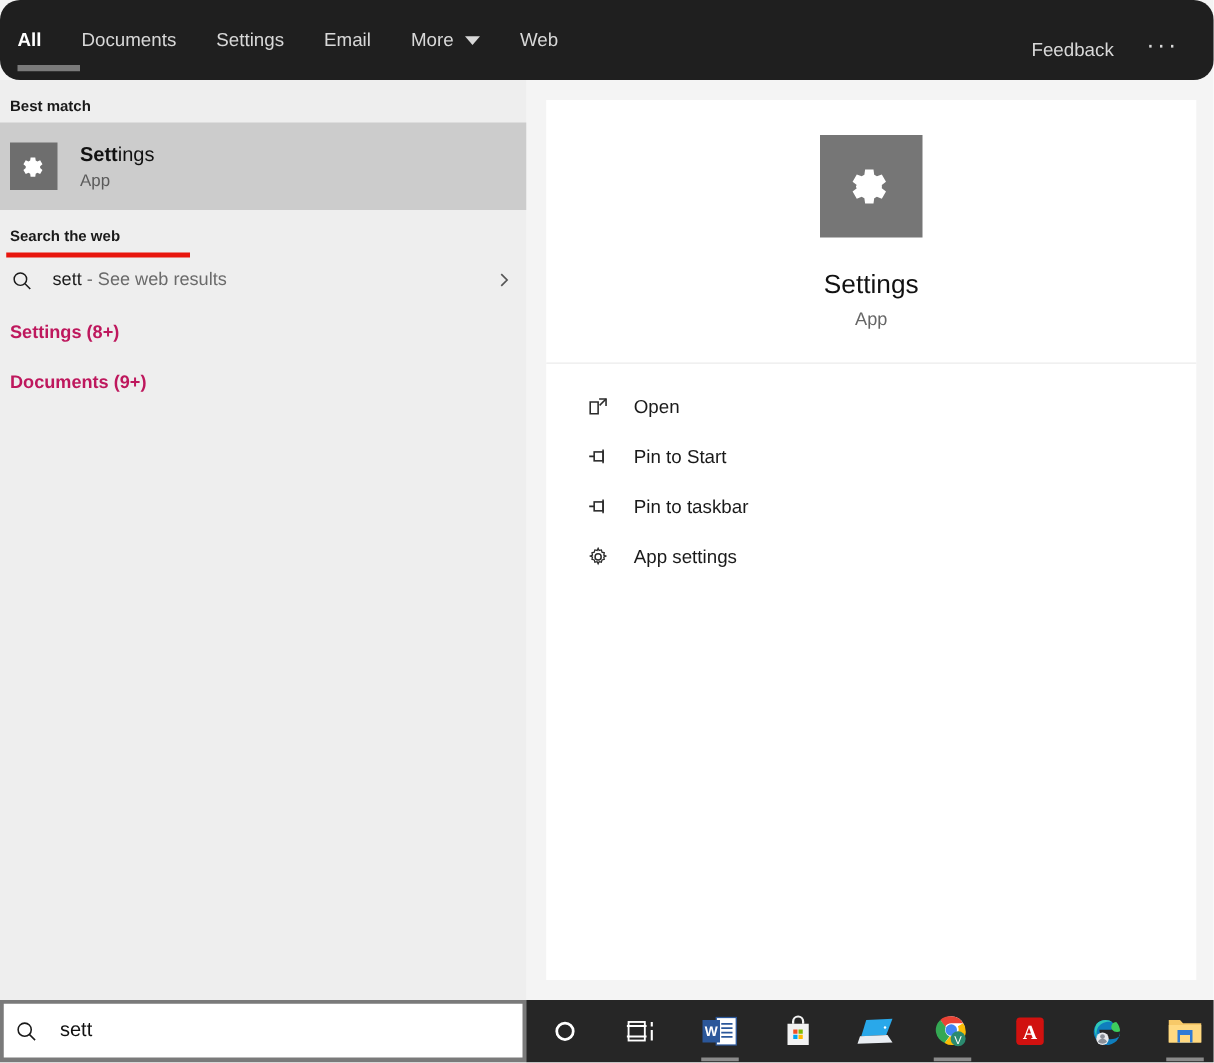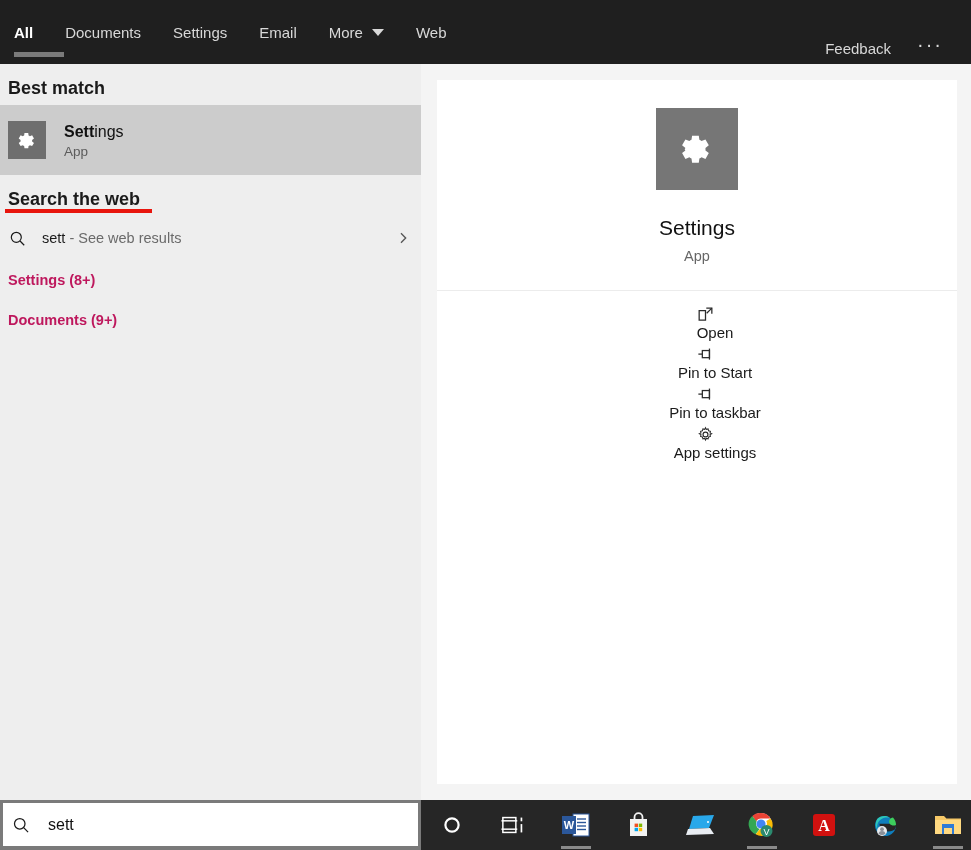--- a/index.html
+++ b/index.html
@@ -20,20 +20,22 @@
     background: #f4f4f4;
   }
 
   
   .header {
     position: absolute;
     left: 0; top: 0;
     width: 971px; height: 64px;
     background: #1f1f1f;
     display: flex;
+    align-items: center;
+    border-radius: 16px;
   }
   .tabs {
     display: flex;
     align-items: center;
     height: 64px;
   }
   .tab {
     position: relative;
     height: 64px;
     display: flex;
@@ -88,21 +90,21 @@
 
   
   .sidebar {
     position: absolute;
     left: 0; top: 64px;
     width: 421px;
     height: 736px;
     background: #eeeeee;
   }
   .section-head {
-    font-size: 18px;
+    font-size: 12px;
     font-weight: bold;
     color: #1a1a1a;
     padding: 14px 0 6px 8px;
   }
 
   .best-row {
     position: relative;
     height: 70px;
     background: #cccccc;
     display: flex;
@@ -205,21 +207,20 @@
     height: 1px;
     background: #ececec;
   }
   .actions { padding-top: 14px; }
   .action {
     height: 40px;
     display: flex;
     align-items: center;
     padding-left: 32px;
     cursor: default;
-    flex-direction: column;
   }
   .action .ico {
     width: 34px;
     flex: none;
     display: flex;
     align-items: center;
     color: #2b2b2b;
   }
   .action .lbl {
     font-size: 15px;

